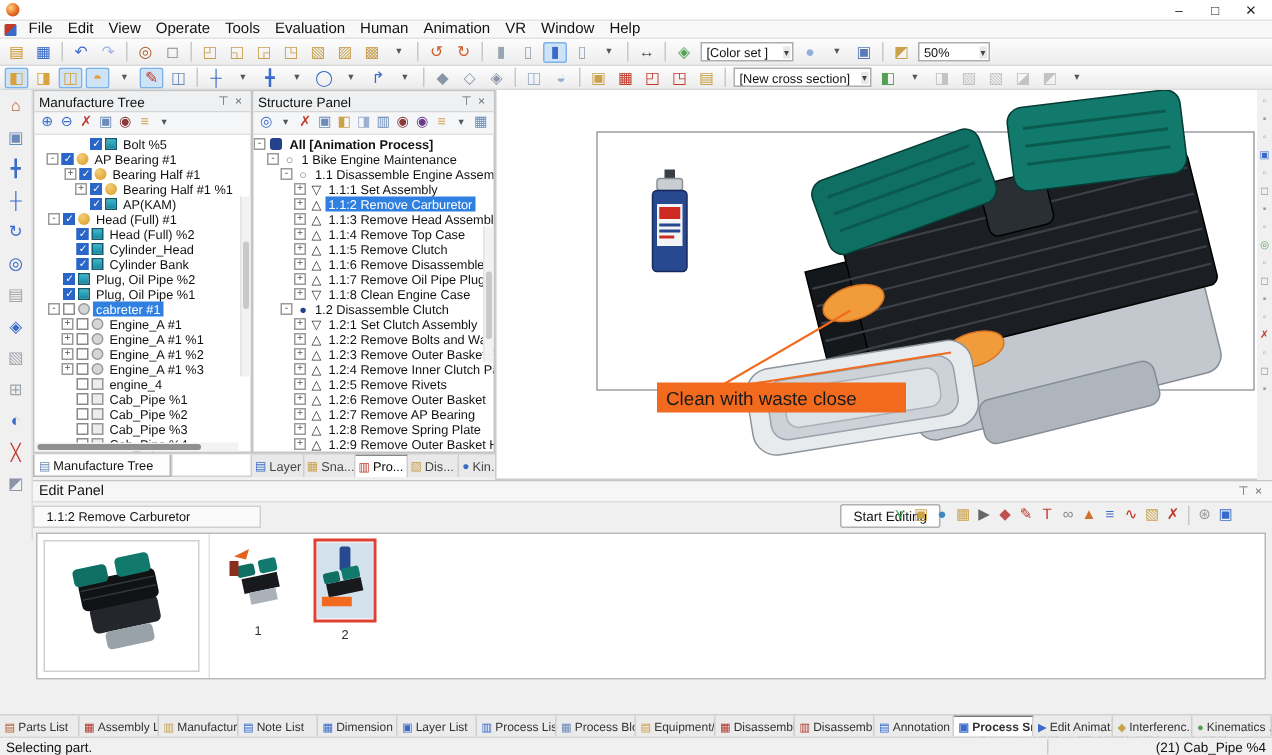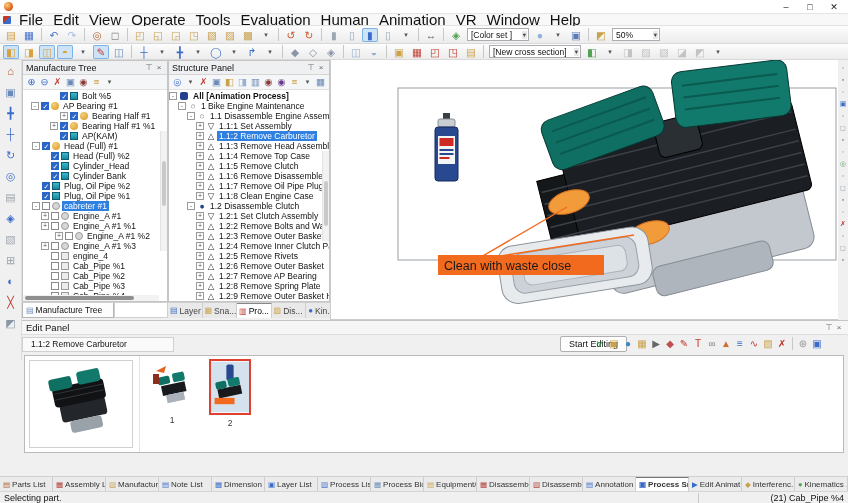--- a/index.html
+++ b/index.html
@@ -9,21 +9,21 @@
 
   
   .titlebar{position:absolute;left:0;top:0;width:848px;height:14px;background:#fff;
     border-bottom:1px solid #e4e4e4;display:flex;align-items:center;gap:4px;padding:0 4px;font-size:9.5px;}
   .appicon{width:9px;height:9px;border-radius:50%;flex:none;
     background:radial-gradient(circle at 35% 35%,#ffd27a,#e2641e 60%,#a33312);}
   .title{white-space:nowrap;overflow:hidden;}
   .wctl{margin-left:auto;width:20px;text-align:center;font-size:9px;color:#222;cursor:default;}
   .wctl+.wctl{margin-left:0;}
   .menubar{position:absolute;left:0;top:14px;width:848px;height:12px;background:#f8f8f8;
-    border-bottom:1px solid #e2e2e2;display:flex;align-items:center;font-size:15px;padding-left:3px;}
+    border-bottom:1px solid #e2e2e2;display:flex;align-items:center;font-size:10px;padding-left:3px;}
   .child-icon{width:8px;height:8px;flex:none;margin-right:3px;border-radius:1px;
     background:linear-gradient(135deg,#c0392b 50%,#3a6bc9 50%);}
   .menu-item{padding:0 5px;}
   .menus{display:flex;}
 
   
   .tb{position:absolute;left:0;width:848px;display:flex;align-items:center;padding:0 2px;
     background:linear-gradient(#fdfdfd,#ececec);border-bottom:1px solid #d9d9d9;}
   #tb1{top:26px;height:18px;}
   #tb2{top:44px;height:16px;}
@@ -311,21 +311,21 @@
         <span class="cb on"></span>
         <span class="ticon part"></span>
         <span class="tlabel">Bolt %5</span>
       </div>
       <div class="trow" style="padding-left: 8px;">
         <span class="texp">-</span>
         <span class="cb on"></span>
         <span class="ticon assembly"></span>
         <span class="tlabel">AP Bearing #1</span>
       </div>
-      <div class="trow" style="padding-left: 37px;">
+      <div class="trow" style="padding-left: 20px;">
         <span class="texp">+</span>
         <span class="cb on"></span>
         <span class="ticon assembly"></span>
         <span class="tlabel">Bearing Half #1</span>
       </div>
       <div class="trow" style="padding-left: 27px;">
         <span class="texp">+</span>
         <span class="cb on"></span>
         <span class="ticon assembly"></span>
         <span class="tlabel">Bearing Half #1 %1</span>
@@ -383,21 +383,21 @@
         <span class="cb"></span>
         <span class="ticon assembly-gray"></span>
         <span class="tlabel">Engine_A #1</span>
       </div>
       <div class="trow" style="padding-left: 18px;">
         <span class="texp">+</span>
         <span class="cb"></span>
         <span class="ticon assembly-gray"></span>
         <span class="tlabel">Engine_A #1 %1</span>
       </div>
-      <div class="trow" style="padding-left: 32px;">
+      <div class="trow" style="padding-left: 18px;">
         <span class="texp">+</span>
         <span class="cb"></span>
         <span class="ticon assembly-gray"></span>
         <span class="tlabel">Engine_A #1 %2</span>
       </div>
       <div class="trow" style="padding-left: 18px;">
         <span class="texp">+</span>
         <span class="cb"></span>
         <span class="ticon assembly-gray"></span>
         <span class="tlabel">Engine_A #1 %3</span>

